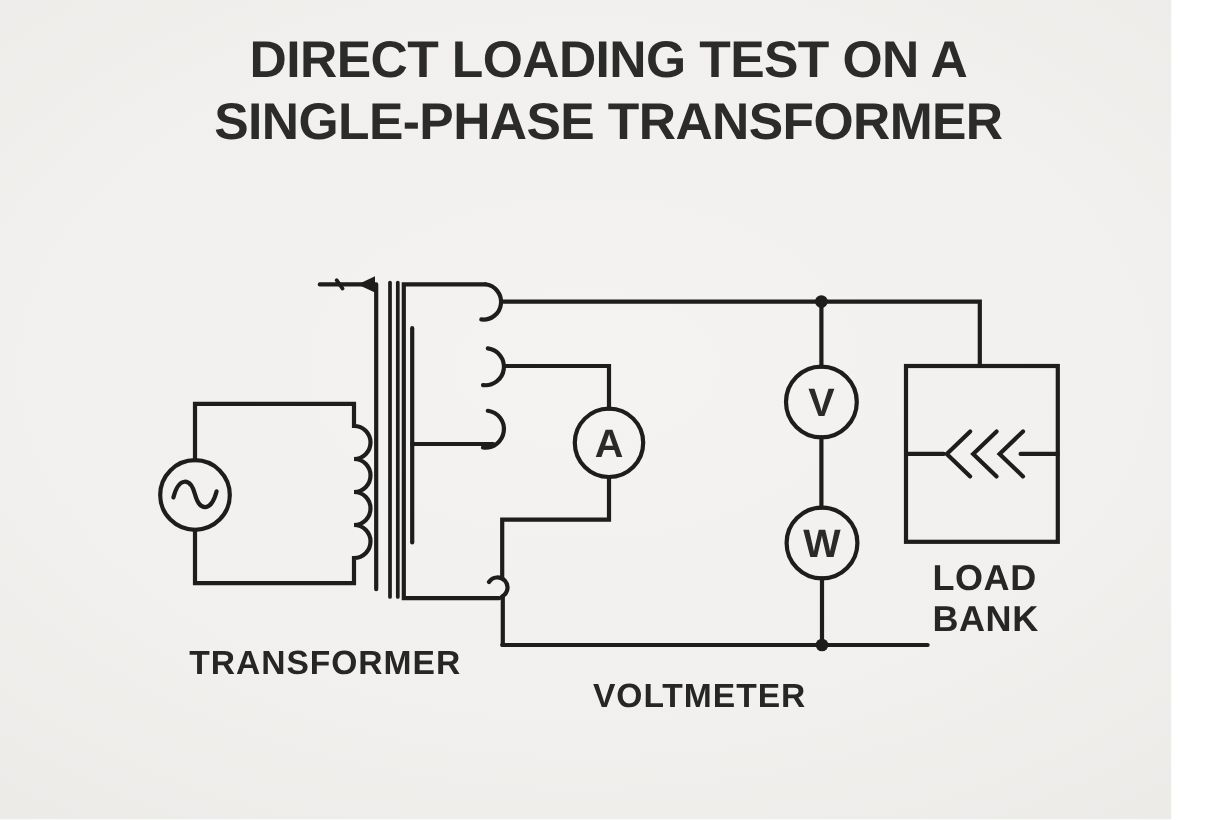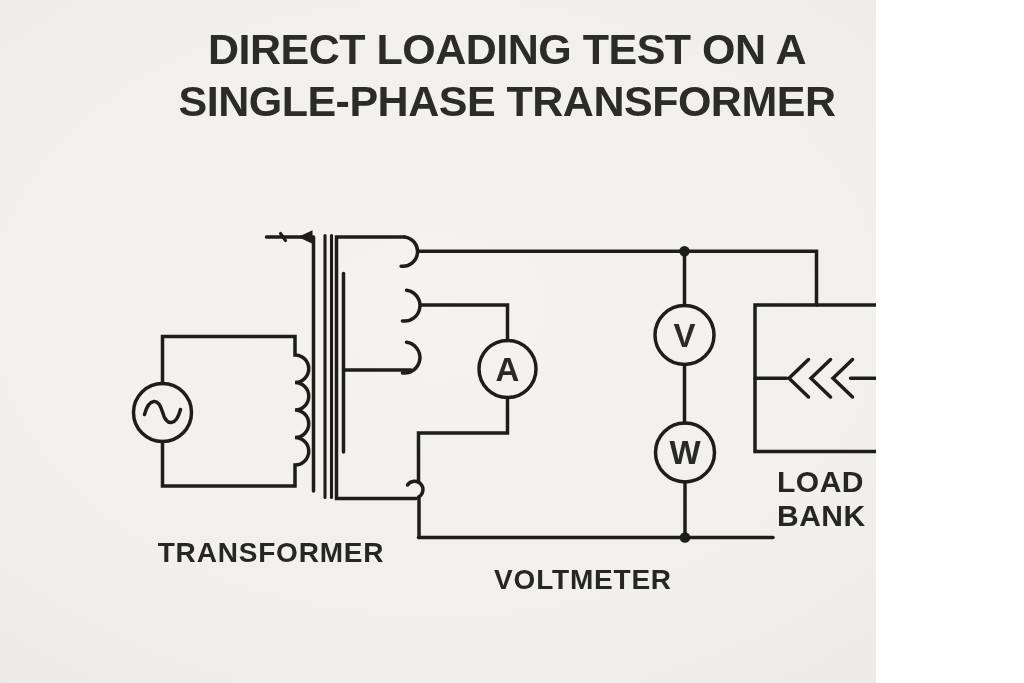--- a/index.html
+++ b/index.html
@@ -1,18 +1,18 @@
 <!DOCTYPE html>
 <html><head>
 <meta charset="utf-8">
 <style>
   html,body{margin:0;padding:0;}
   .stage{
     position:relative;
-    width:876px;height:683px;
+    width:976px;height:683px;
     background:
       radial-gradient(ellipse 90% 80% at 50% 45%, #f4f3f1 0%, #f1f0ee 55%, #eae9e6 100%);
     overflow:hidden;
     font-family:"Liberation Sans", sans-serif;
   }
   svg{display:block;}
   .wire{fill:none;stroke:#1d1d1b;stroke-width:3.5;stroke-linecap:round;stroke-linejoin:miter;}
   .wire-thin{fill:none;stroke:#1d1d1b;stroke-width:3.1;stroke-linecap:round;}
   .solid{fill:#1d1d1b;stroke:none;}
   .title-text{font-weight:700;font-size:43px;letter-spacing:-0.5px;fill:#2b2b29;}

